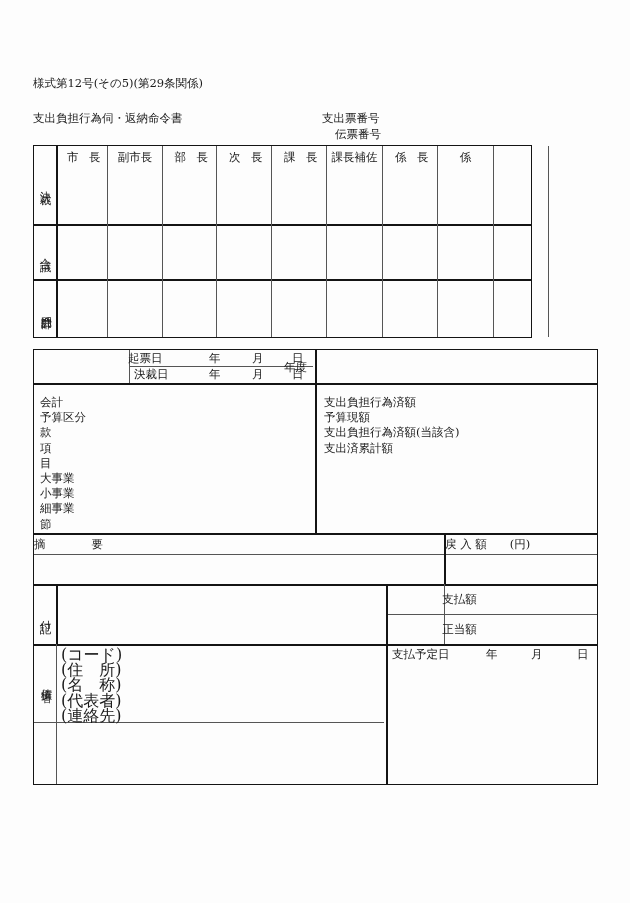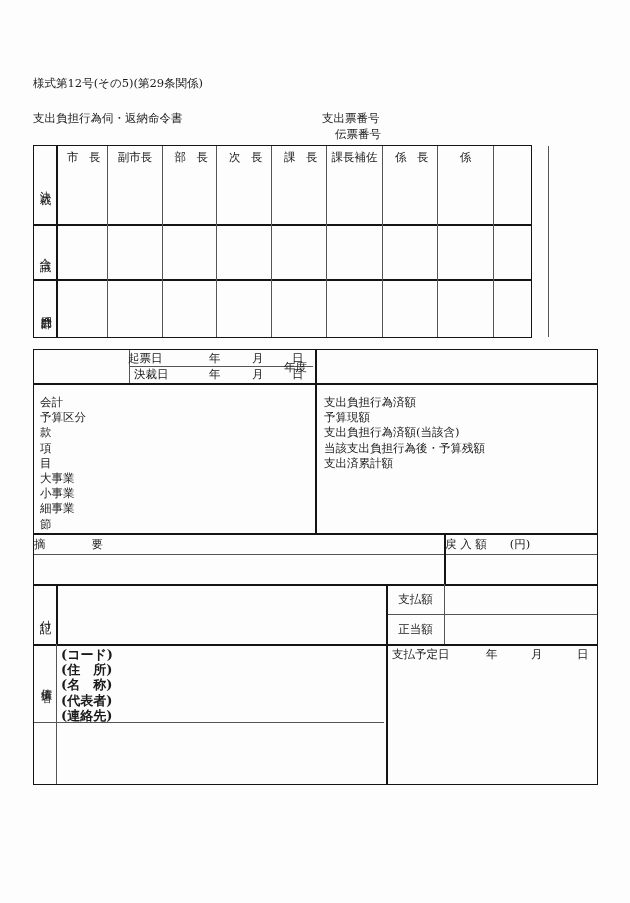--- a/index.html
+++ b/index.html
@@ -130,28 +130,28 @@
     font-size: 11.5px;
     text-align: left;
     white-space: nowrap;
   }
 
   .amt-label {
     position: absolute;
     font-size: 11.5px;
     text-align: center;
     white-space: nowrap;
+    padding-left: 44px;
   }
 
   .creditor-lines {
     position: absolute;
-    font-size: 13px;
+    font-size: 16px;
     line-height: 15.2px;
     white-space: nowrap;
-    font-weight: bold;
   }
 </style>
 </head>
 <body>
 
 <div class="page">
 
   <div class="form-code">様式第12号(その5)(第29条関係)</div>
 
   <div class="title-left">
@@ -227,21 +227,20 @@
       <div>小事業</div>
       <div>細事業</div>
       <div>節</div>
       <div>細節</div>
     </div>
 
     <div class="cell-text" style="left:290px; top:37px;">
       <div>支出負担行為済額</div>
       <div>予算現額</div>
       <div>支出負担行為済額(当該含)</div>
-      <div>当該支出負担行為後・予算残額</div>
       <div>支出済累計額</div>
     </div>
   </div>
 
   <div class="frame" id="summary-table">
 
     <div class="hline" style="top:19px;"></div>
     <div class="hline thick" style="top:49px;"></div>
     <div class="hline" style="top:79px; left:352px;"></div>
     <div class="hline thick" style="top:109px;"></div>

